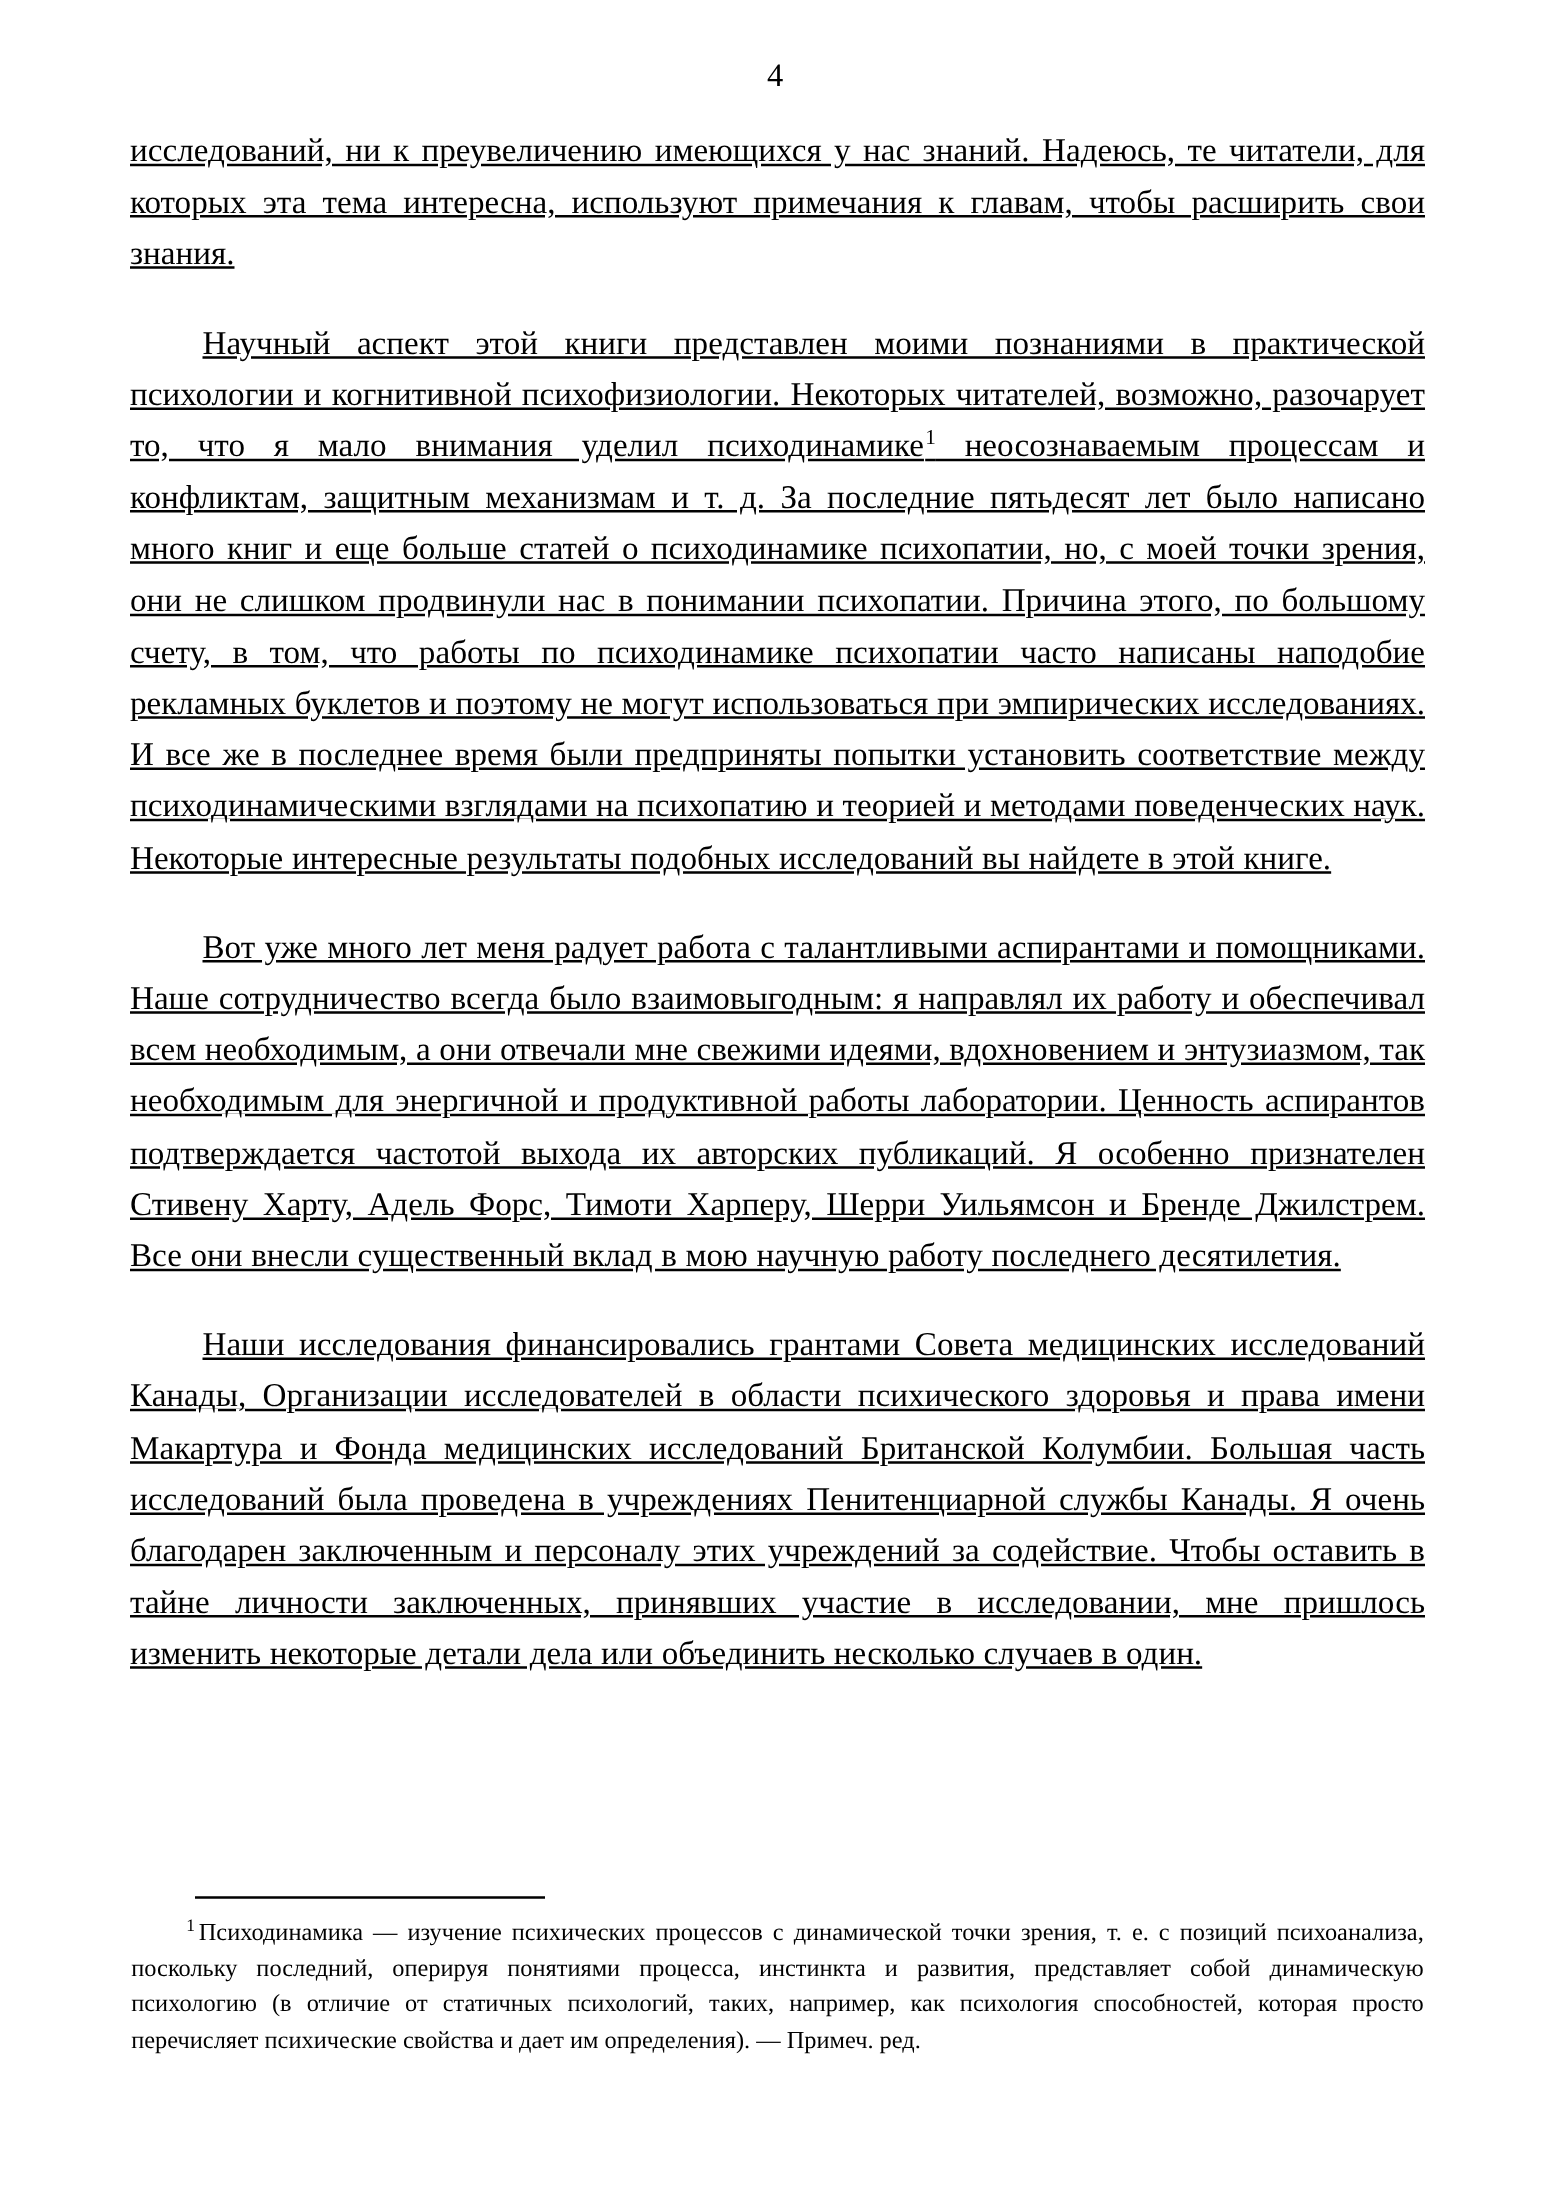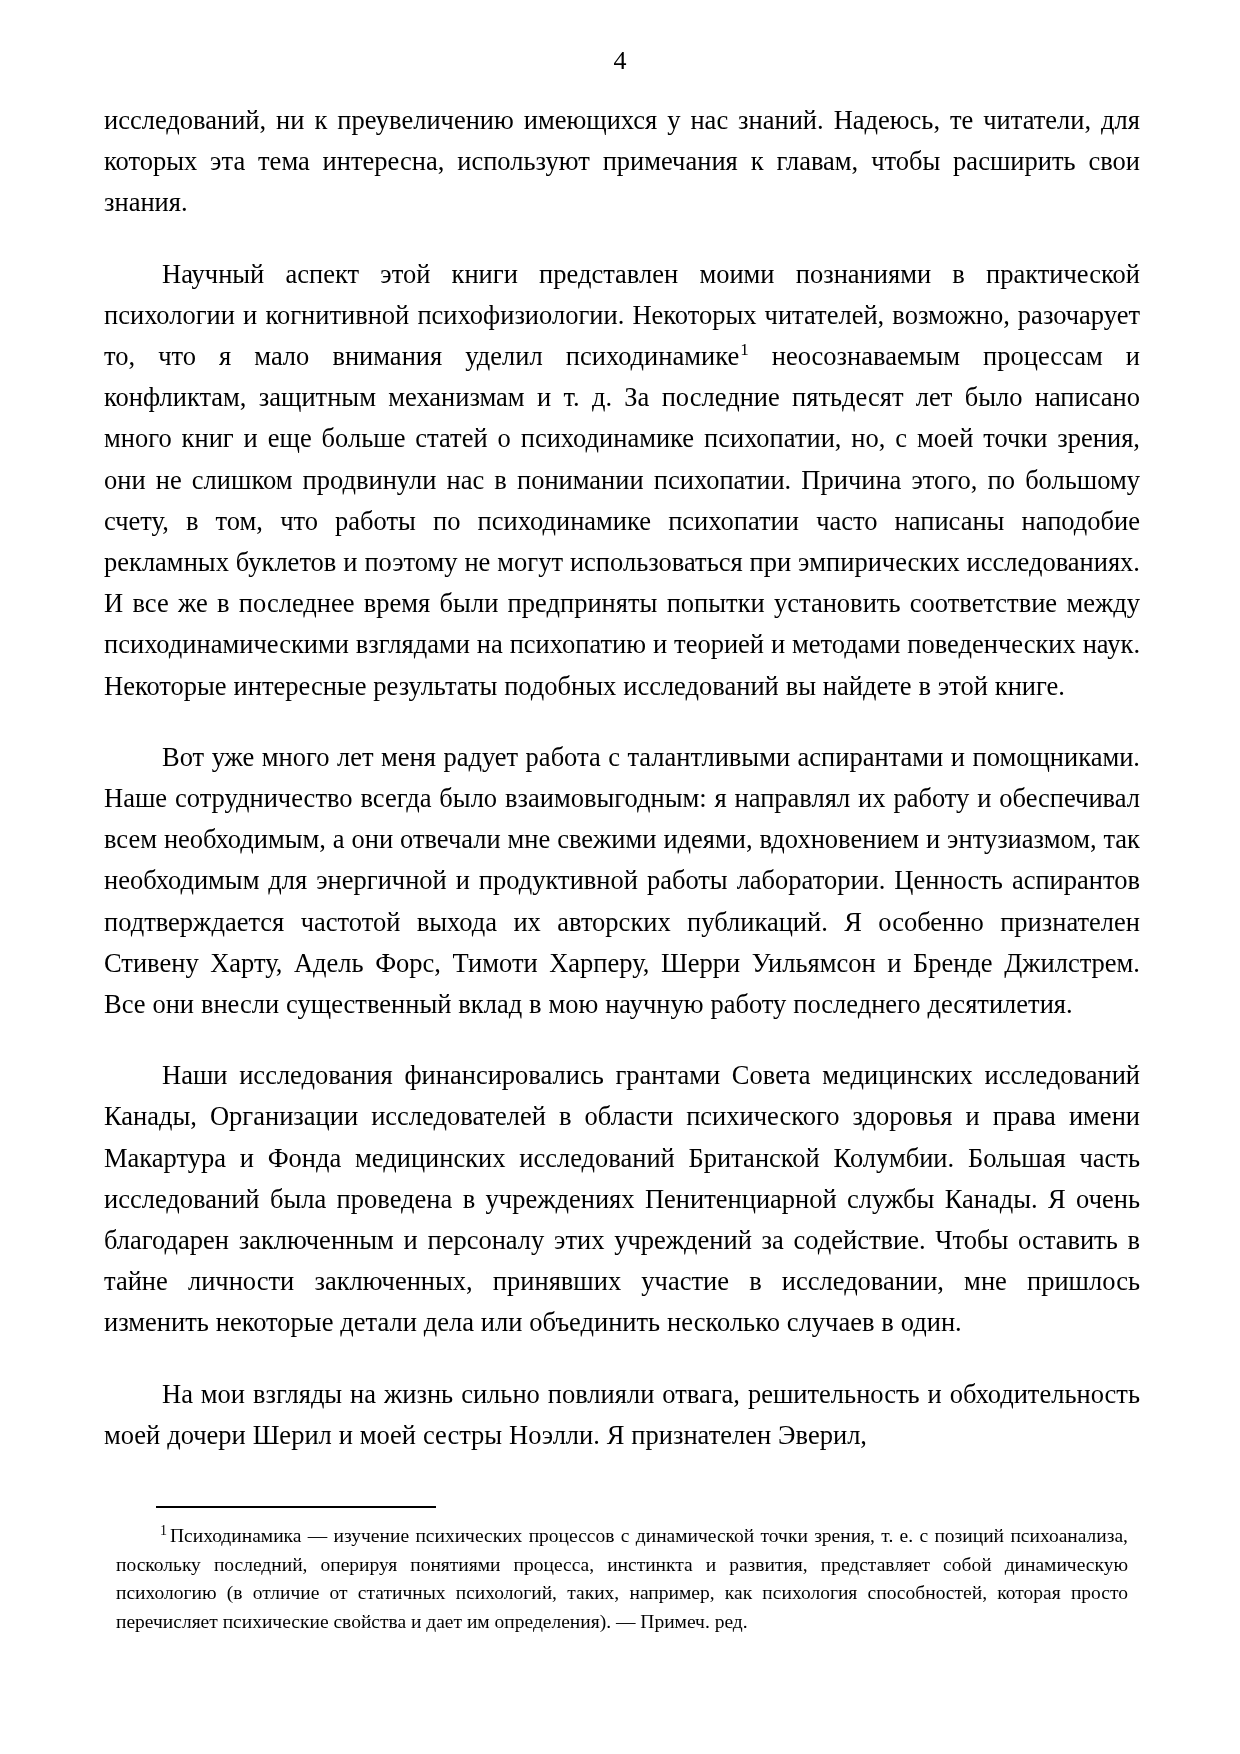--- a/index.html
+++ b/index.html
@@ -29,20 +29,21 @@
     font-size: 26px;
     line-height: 1;
     font-family: "Liberation Serif", "DejaVu Serif", serif;
   }
 
   .body-block {
     position: absolute;
     top: 100px;
     left: 104px;
     width: 1036px;
+    text-decoration: underline;
   }
 
   p.para {
     margin: 0 0 30px 0;
     font-size: 26.5px;
     line-height: 41.2px;
     text-align: justify;
     text-justify: inter-word;
     text-indent: 0;
     hyphens: none;
@@ -68,21 +69,21 @@
     bottom: 106px;
     width: 1036px;
   }
   .footnote-rule {
     width: 280px;
     height: 0;
     border-top: 2px solid #000000;
     margin: 0 0 14px 52px;
   }
   p.footnote {
-    margin: 12px;
+    margin: 1px;
     font-size: 19.5px;
     line-height: 28.5px;
     text-align: justify;
     text-indent: 44px;
     hyphens: none;
     font-family: Liberation Serif, serif;
   }
   p.footnote sup.fn-marker {
     font-size: 14px;
     vertical-align: super;
@@ -101,21 +102,20 @@
 
     <p class="para">исследований, ни к преувеличению имеющихся у нас знаний. Надеюсь, те читатели, для которых эта тема интересна, используют примечания к главам, чтобы расширить свои знания.</p>
 
     <p class="para indent"><span>Научный аспект этой книги представлен моими познаниями в практической психологии и когнитивной психофизиологии. Некоторых читателей, возможно, разочарует то, что я мало внимания уделил психодинамике</span><sup class="fn-ref">1</sup><span> неосознаваемым процессам и конфликтам, защитным механизмам и т. д. За последние пятьдесят лет было написано много книг и еще больше статей о психодинамике психопатии, но, с моей точки зрения, они не слишком продвинули нас в понимании психопатии. Причина этого, по большому счету, в том, что работы по психодинамике психопатии часто написаны наподобие рекламных буклетов и поэтому не могут использоваться при эмпирических исследованиях. И все же в последнее время были предприняты попытки установить соответствие между психодинамическими взглядами на психопатию и теорией и методами поведенческих наук. Некоторые интересные результаты подобных исследований вы найдете в этой книге.</span></p>
 
     <p class="para indent">Вот уже много лет меня радует работа с талантливыми аспирантами и помощниками. Наше сотрудничество всегда было взаимовыгодным: я направлял их работу и обеспечивал всем необходимым, а они отвечали мне свежими идеями, вдохновением и энтузиазмом, так необходимым для энергичной и продуктивной работы лаборатории. Ценность аспирантов подтверждается частотой выхода их авторских публикаций. Я особенно признателен Стивену Харту, Адель Форс, Тимоти Харперу, Шерри Уильямсон и Бренде Джилстрем. Все они внесли существенный вклад в мою научную работу последнего десятилетия.</p>
 
     <p class="para indent">Наши исследования финансировались грантами Совета медицинских исследований Канады, Организации исследователей в области психического здоровья и права имени Макартура и Фонда медицинских исследований Британской Колумбии. Большая часть исследований была проведена в учреждениях Пенитенциарной службы Канады. Я очень благодарен заключенным и персоналу этих учреждений за содействие. Чтобы оставить в тайне личности заключенных, принявших участие в исследовании, мне пришлось изменить некоторые детали дела или объединить несколько случаев в один.</p>
 
 
-    <p class="para indent">На мои взгляды на жизнь сильно повлияли отвага, решительность и обходительность моей дочери Шерил и моей сестры Ноэлли. Я признателен Эверил,</p>
 
   </div>
 
   <div class="footnote-area">
     <div class="footnote-rule"></div>
     <p class="footnote"><sup class="fn-marker">1</sup><span>Психодинамика — изучение психических процессов с динамической точки зрения, т. е. с позиций психоанализа, поскольку последний, оперируя понятиями процесса, инстинкта и развития, представляет собой динамическую психологию (в отличие от статичных психологий, таких, например, как психология способностей, которая просто перечисляет психические свойства и дает им определения). — Примеч. ред.</span></p>
   </div>
 
 </div>
 

